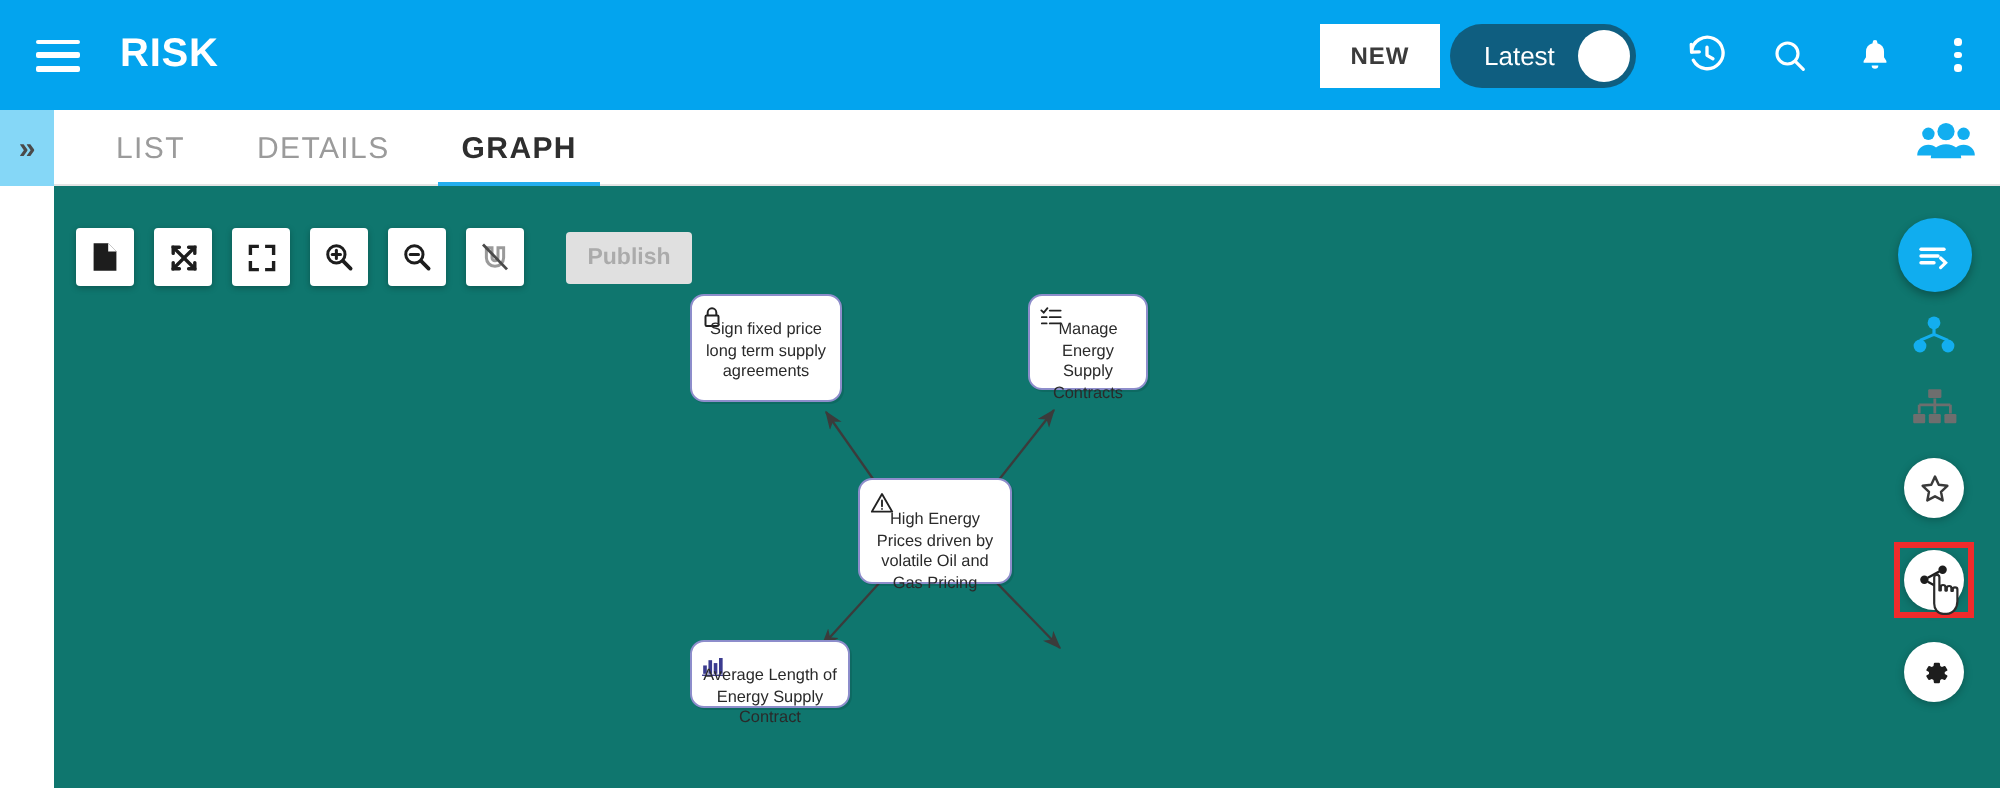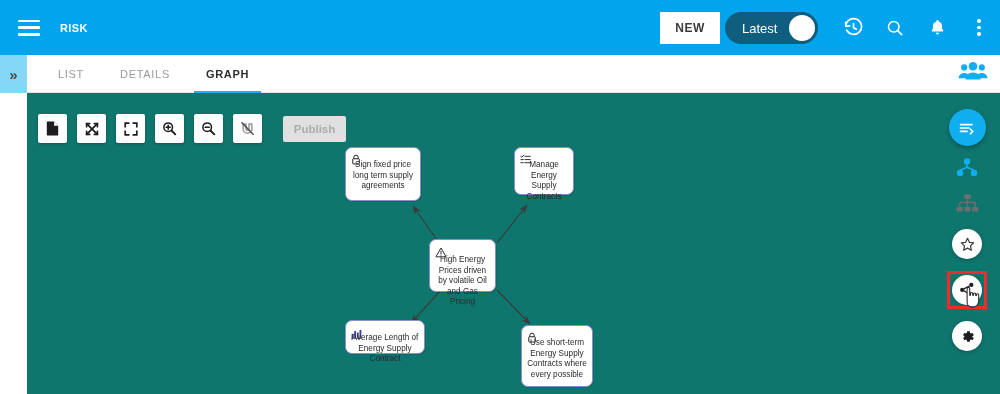--- a/index.html
+++ b/index.html
@@ -17,21 +17,21 @@
     background: #03A4EE;
     display: flex; align-items: center;
   }
   .hamburger {
     width: 22px; height: 16px; margin-left: 18px; margin-right: 20px;
     display: flex; flex-direction: column; justify-content: space-between;
     cursor: pointer;
   }
   .hamburger i { display: block; height: 2.5px; background: #fff; border-radius: 1px; }
   .app-title {
-    color: #fff; font-size: 11px; font-weight: bold; letter-spacing: .4px;
+    color: #fff; font-size: 20px; font-weight: bold; letter-spacing: .4px;
   }
   .appbar-right {
     position: absolute; right: 0; top: 0; height: 55px;
     display: flex; align-items: center; gap: 0;
   }
   .new-btn {
     width: 60px; height: 32px; background: #fff; color: #3b3b3b;
     font-size: 12px; font-weight: bold; letter-spacing: .5px;
     display: flex; align-items: center; justify-content: center;
     border: none; cursor: pointer; margin-right: 5px;
@@ -64,21 +64,21 @@
   }
   .expander {
     position: absolute; left: 0; top: 0; width: 27px; height: 38px;
     background: #85D7F7; display: flex; align-items: center; justify-content: center;
     color: #4a4a4a; font-size: 15px; font-weight: bold; cursor: pointer;
   }
   .tabs { position: absolute; left: 40px; top: 0; height: 38px; display: flex; }
   .tab {
     position: relative; height: 38px; padding: 0 18px;
     display: flex; align-items: center; justify-content: center;
-    font-size: 11px; letter-spacing: .7px; color: #9b9b9b; cursor: pointer;
+    font-size: 15px; letter-spacing: .7px; color: #9b9b9b; cursor: pointer;
   }
   .tab.active { color: #2e2e2e; font-weight: bold; }
   .tab.active::after {
     content: ""; position: absolute; left: 6px; right: 6px; bottom: 0;
     height: 2.5px; background: #23AEEF;
   }
   .people-icon {
     position: absolute; right: 12px; top: 50%; transform: translateY(-50%);
     cursor: pointer;
   }
@@ -255,21 +255,21 @@
           <line x1="5.8" y1="2.7" x2="12.2" y2="2.7"></line>
           <line x1="1.1" y1="6.6" x2="3.9" y2="6.6"></line>
           <line x1="5.8" y1="6.6" x2="12.2" y2="6.6"></line>
           <line x1="1.1" y1="10.3" x2="3.9" y2="10.3"></line>
           <line x1="5.8" y1="10.3" x2="12.2" y2="10.3"></line>
         </svg>
       </span>
       <div class="node-text">Manage Energy Supply Contracts</div>
     </div>
 
-    <div class="node" id="n2" style="left:402px; top:146px; width:67px; height:53px;">
+    <div class="node" id="n2" style="left:402px; top:146px; width:77px; height:53px;">
       <span class="node-icon" style="top:4px;">
         <svg width="12" height="11" viewBox="0 0 14 13" fill="none" stroke="#222" stroke-width="1.1" stroke-linejoin="round">
           <path d="M7 1.2 L13 11.6 L1 11.6 Z"></path>
           <line x1="7" y1="5" x2="7" y2="8.4" stroke-linecap="round"></line>
           <circle cx="7" cy="10" r="0.55" fill="#222" stroke="none"></circle>
         </svg>
       </span>
       <div class="node-text mid">High Energy Prices driven by volatile Oil and Gas Pricing</div>
     </div>
 
@@ -279,29 +279,20 @@
           <rect x="0.6" y="5.2" width="2" height="4.6"></rect>
           <rect x="3.5" y="2.3" width="2" height="7.5"></rect>
           <rect x="6.4" y="3.9" width="2" height="5.9"></rect>
           <rect x="9.3" y="1.1" width="2" height="8.7"></rect>
           <rect x="0" y="10.2" width="12" height="0.9"></rect>
         </svg>
       </span>
       <div class="node-text">Average Length of Energy Supply Contract</div>
     </div>
 
-    <div class="node" id="n4" style="left:494px; top:232px; width:72px; height:62px;">
-      <span class="node-icon">
-        <svg width="10" height="11" viewBox="0 0 12 13" fill="none" stroke="#222" stroke-width="1.2">
-          <path d="M3.4 5.6V3.9a2.6 2.6 0 0 1 5.2 0v1.7"></path>
-          <rect x="2.1" y="5.6" width="7.8" height="6.3" rx="0.7"></rect>
-        </svg>
-      </span>
-      <div class="node-text">Use short-term Energy Supply Contracts where every possible</div>
-    </div>
   </div>
 
   <div class="gtoolbar">
 
     <div class="tool">
       <svg width="13" height="15" viewBox="0 0 13 15" fill="#1d1d1d">
         <path d="M0.8 0.6h7.3l4.1 4.1v9.7H0.8z"></path>
         <path d="M8.1 0.6l4.1 4.1H8.1z" fill="#fff"></path>
       </svg>
     </div>

